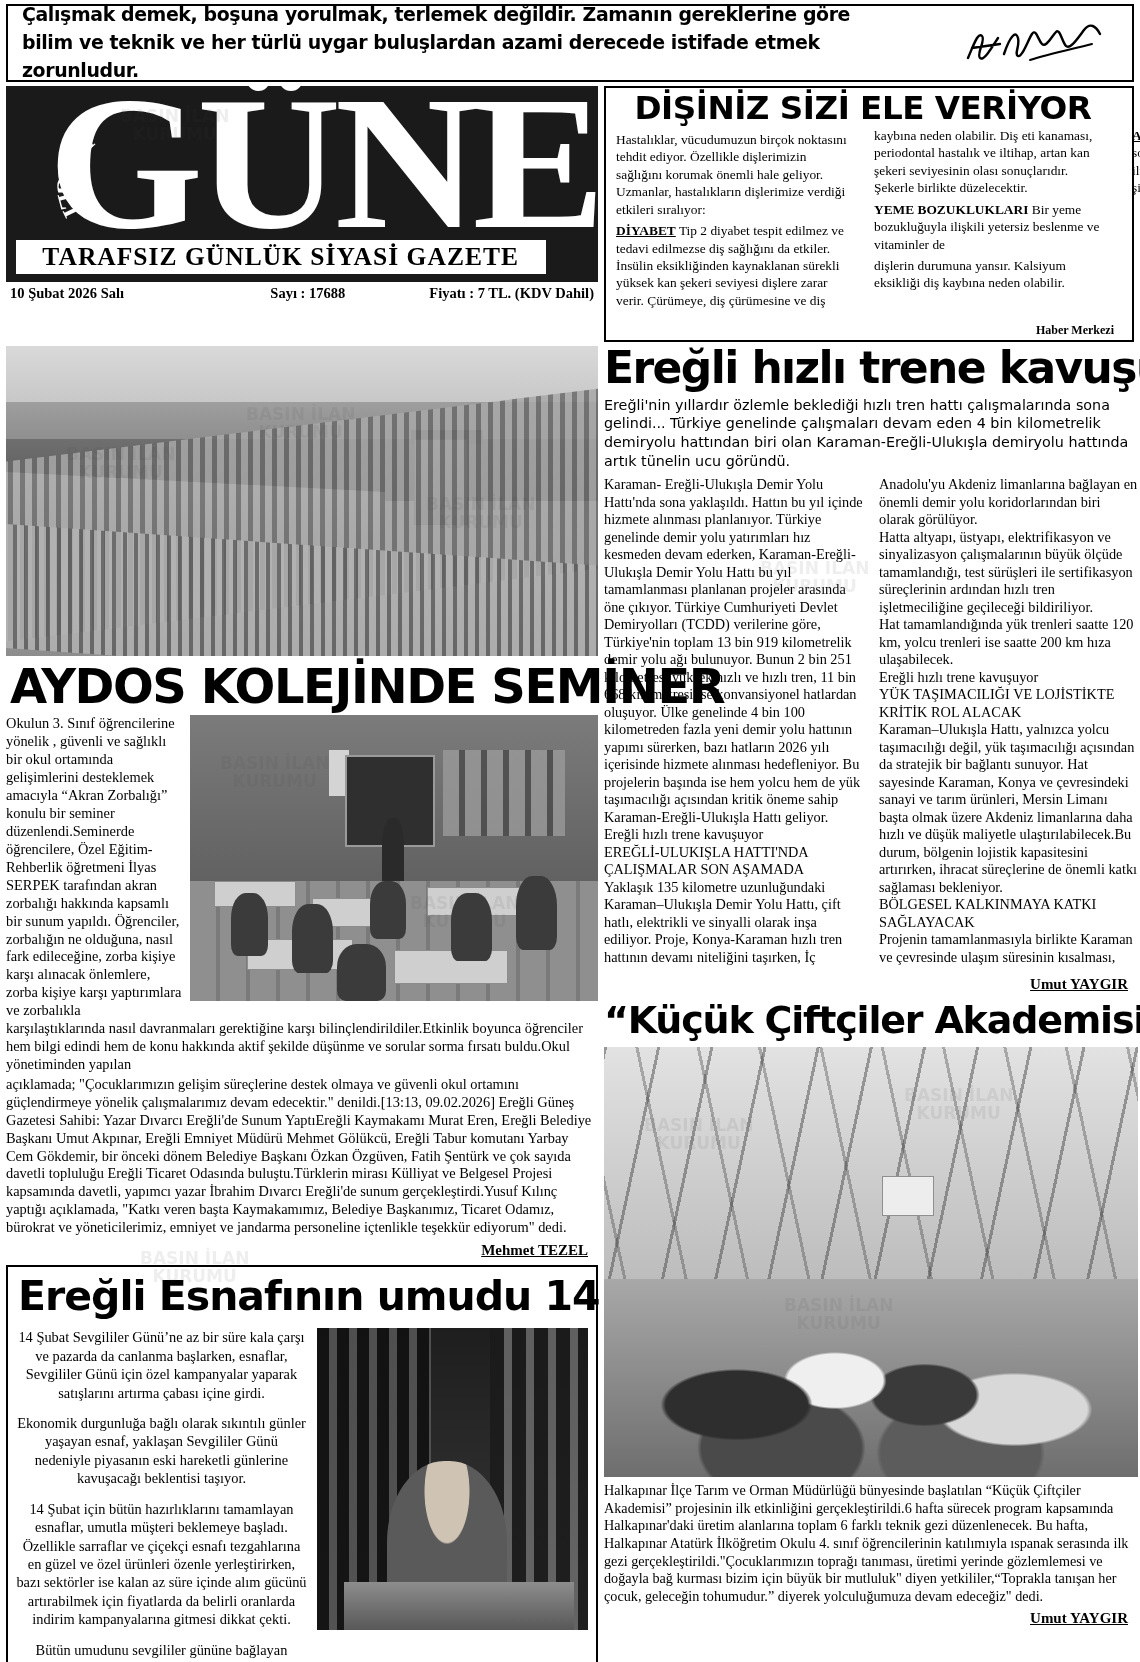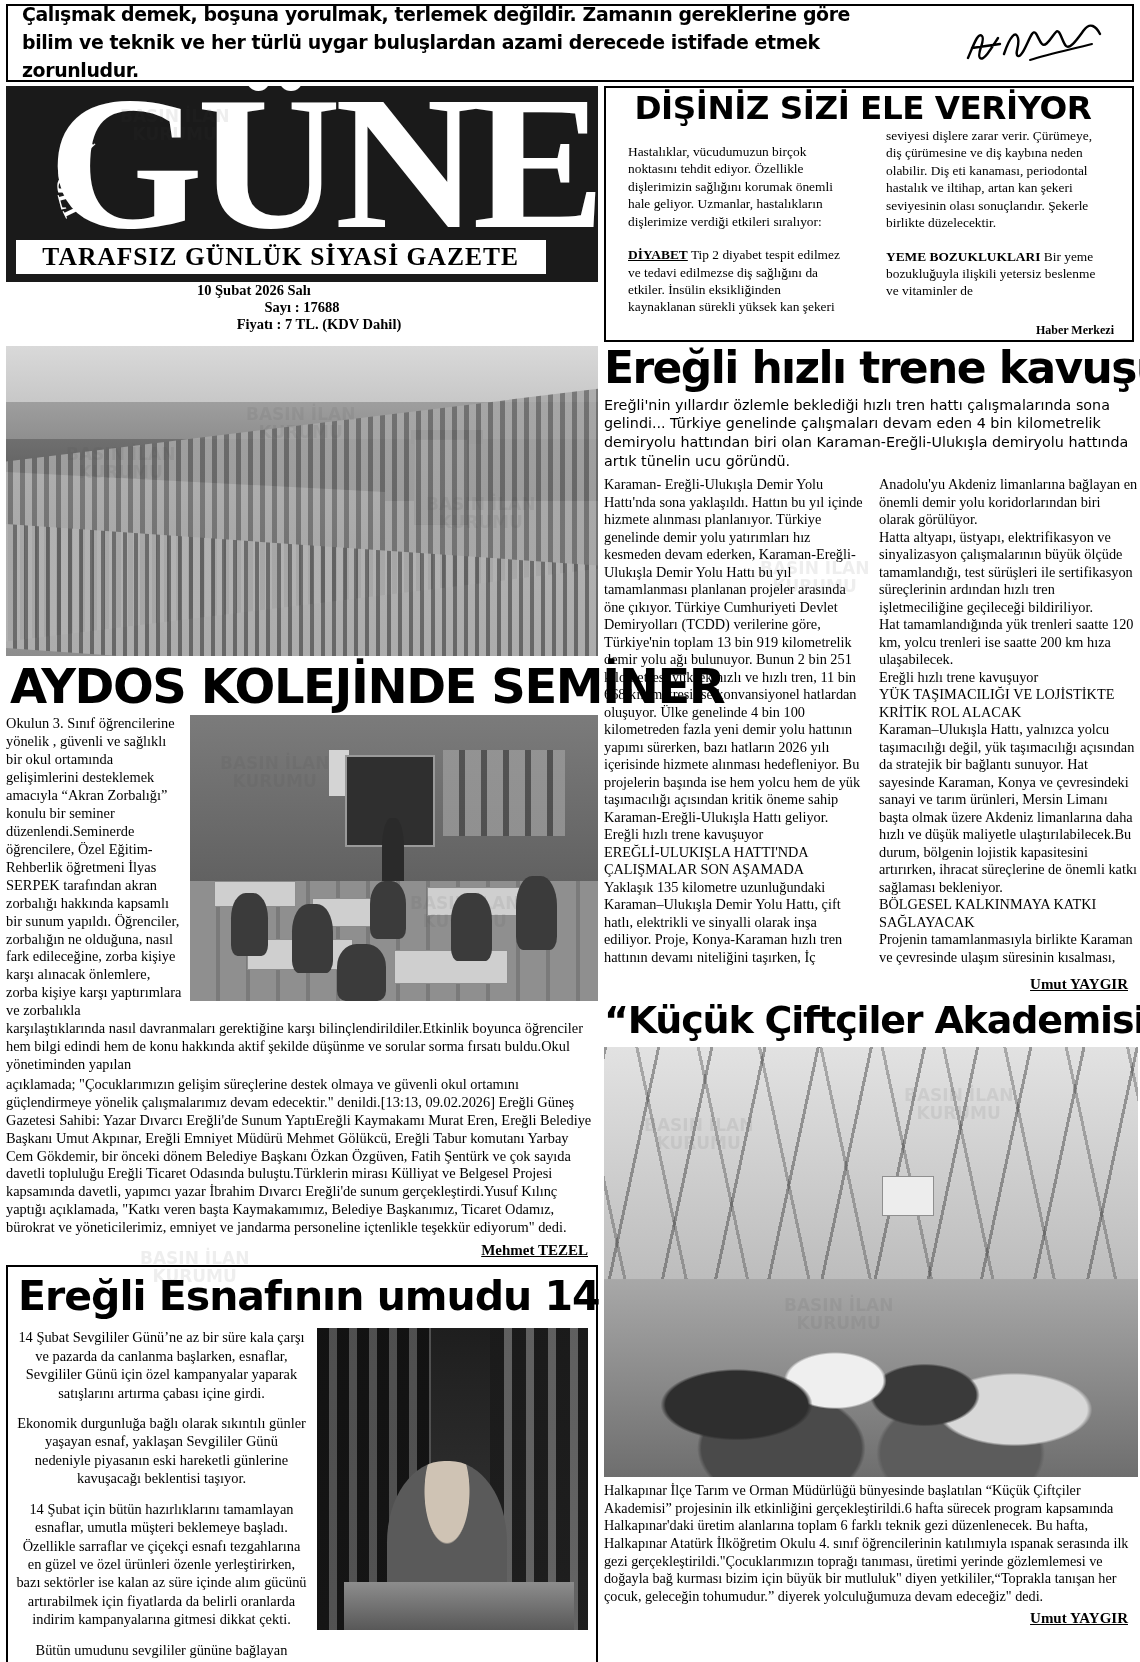--- a/index.html
+++ b/index.html
@@ -77,21 +77,20 @@
     white-space:nowrap;
     transform:scaleX(1.02);
   }
   .issue-line {
     display:flex; align-items:center;
     height:22px;
     font-family:"Liberation Serif", serif;
     font-weight:bold;
     font-size:14.5px;
     padding:0 4px;
-    flex-direction:column;
   }
   .issue-line .date { width:36%; }
   .issue-line .num  { width:30%; text-align:center; }
   .issue-line .price{ width:34%; text-align:right; }
   .founders-bar {
     background:#1a1a1a; color:#fff;
     height:20px;
     display:flex; align-items:center;
     font-family:"Liberation Serif", serif;
     font-weight:bold; font-size:12.8px;
@@ -122,21 +121,21 @@
   .dental-cols {
     column-count:2;
     column-gap:14px;
     column-fill:auto;
     height:196px;
     font-family:"Liberation Serif", serif;
     font-size:13.4px;
     line-height:1.30;
     text-align:left;
   }
-  .dental-cols p { margin:16px; }
+  .dental-cols p { margin:4px; }
   .dental-cols b { font-weight:bold; }
   .dental-cols u { text-decoration:underline; font-weight:bold; }
   .haber-merkezi {
     text-align:right;
     font-family:"Liberation Serif", serif;
     font-size:12px;
     font-weight:bold;
     margin-top:0px;
   }
 

